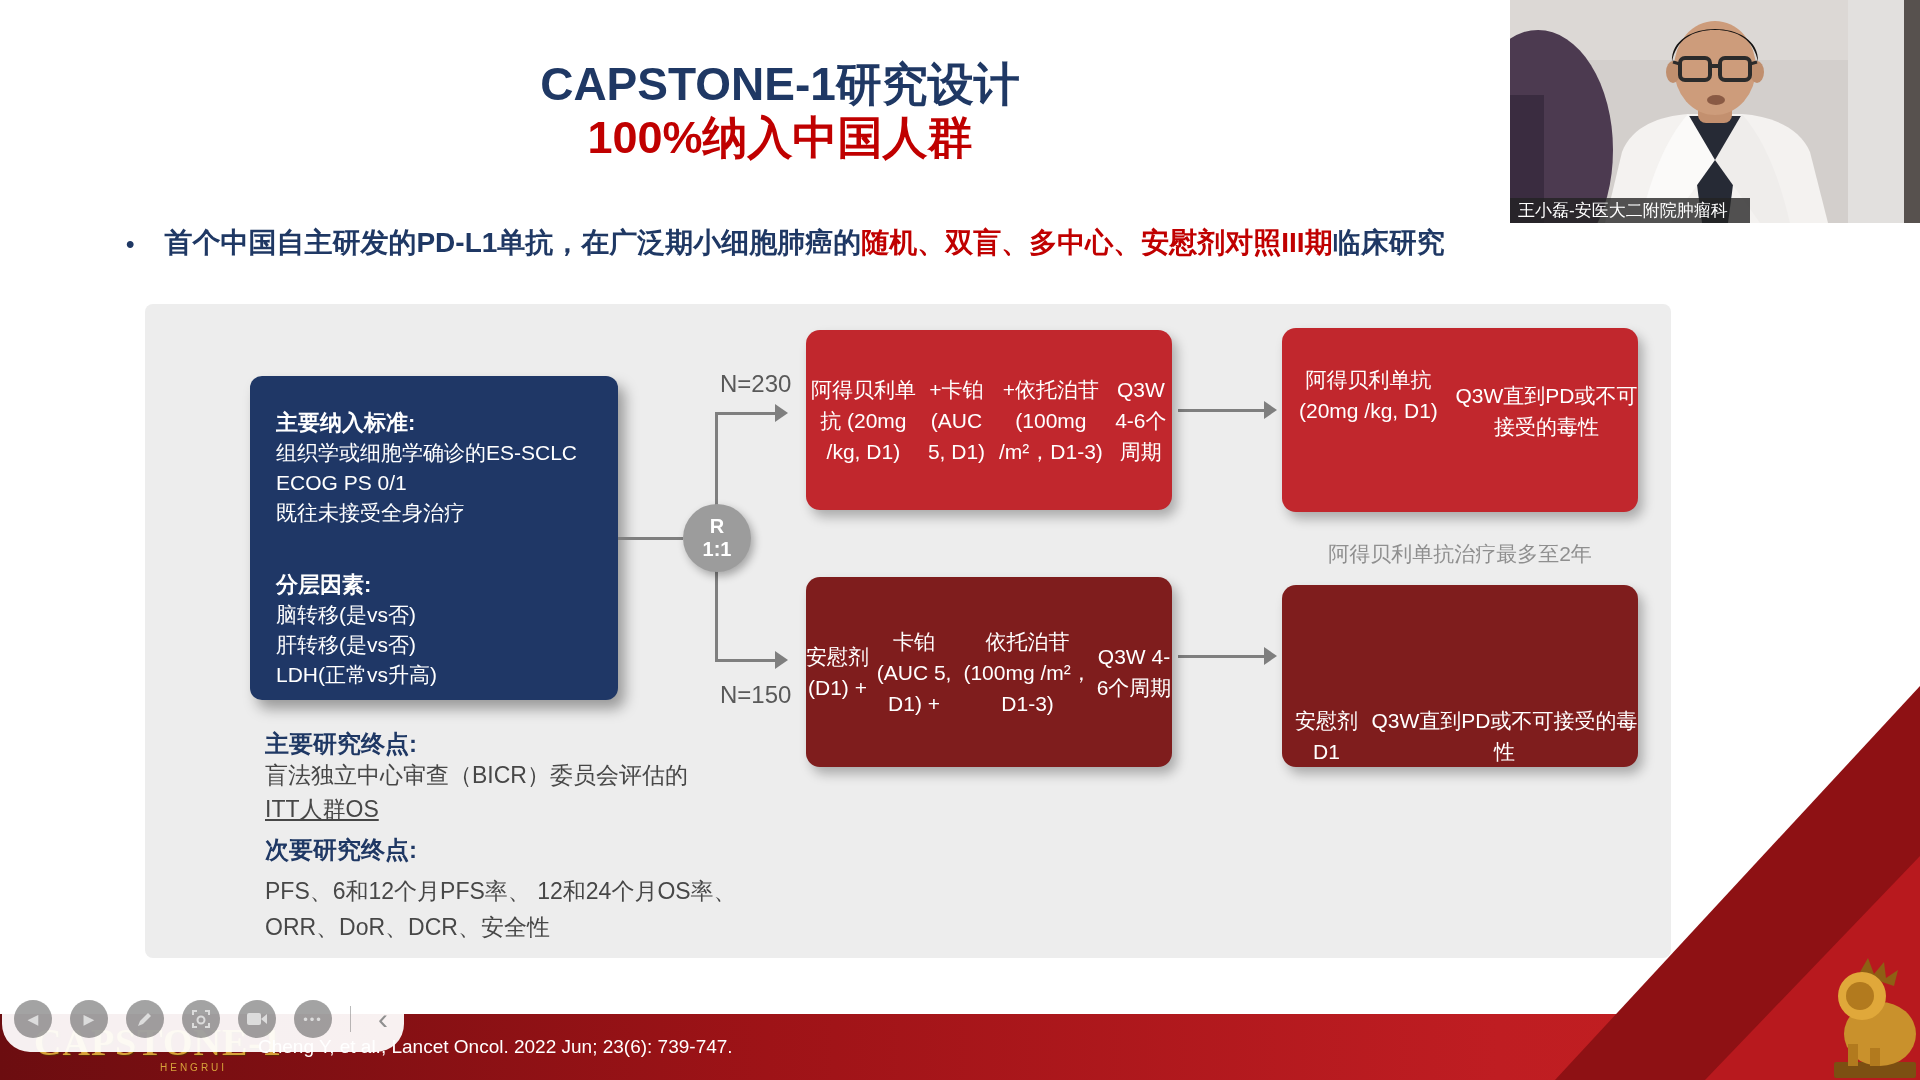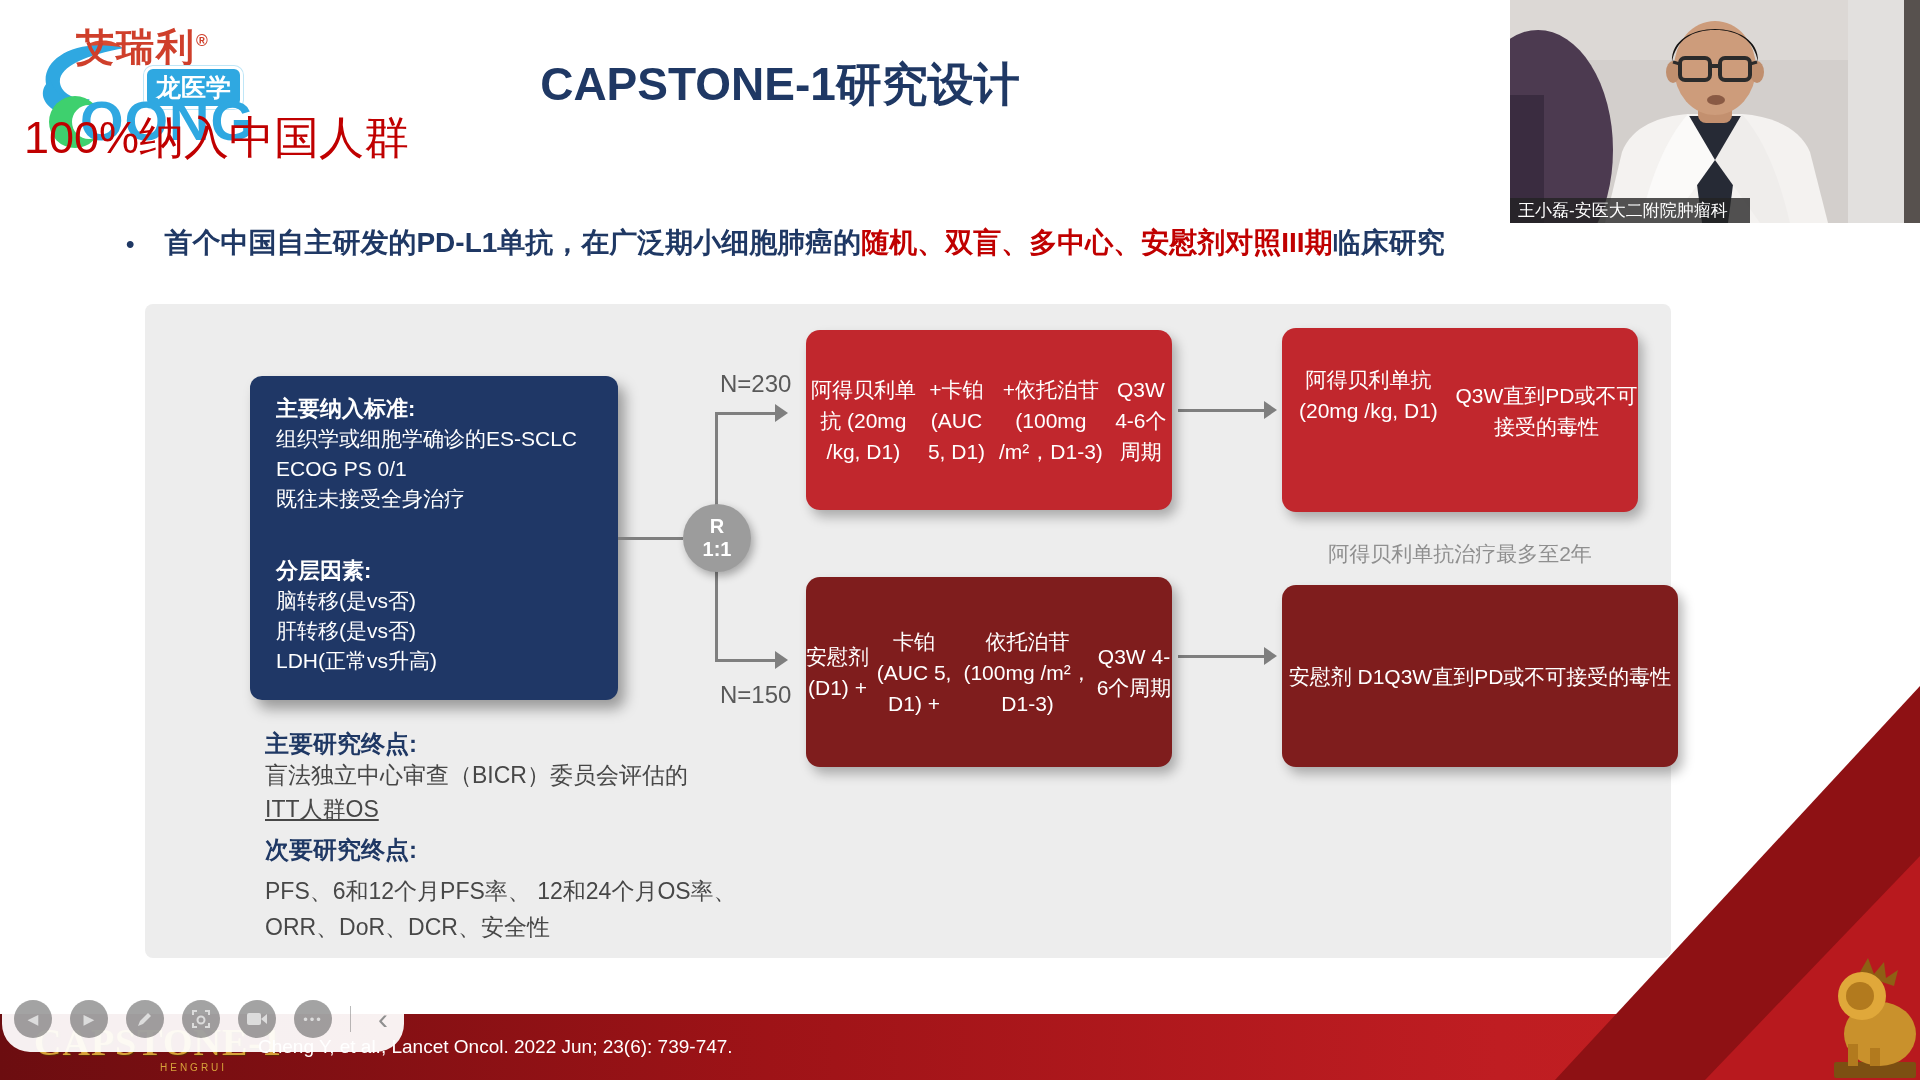--- a/index.html
+++ b/index.html
@@ -11,32 +11,32 @@
   .brand-red{position:absolute;left:62px;top:14px;font-size:38px;font-weight:bold;color:#cf3f2b;letter-spacing:2px;}
   .brand-reg{font-size:16px;vertical-align:super;}
   .brand-badge{position:absolute;left:130px;top:58px;background:#2fa8e1;color:#fff;font-size:25px;font-weight:bold;
                padding:2px 9px;border-radius:9px;border:3px solid #fff;box-shadow:0 0 0 1px #bfe6f7;}
   .brand-oong{position:absolute;left:66px;top:80px;font-size:56px;font-weight:bold;color:#2fa8e1;letter-spacing:1px;}
   .brand-c{position:absolute;left:34px;top:86px;}
   .brand-dragon{position:absolute;left:16px;top:30px;}
 
   
   .title1{position:absolute;left:0;top:54px;width:1560px;text-align:center;font-size:46px;font-weight:bold;color:#1f3864;}
-  .title2{position:absolute;left:0;top:108px;width:1560px;font-size:45px;font-weight:normal;color:#c00000;padding-left:24px;}
+  .title2{position:absolute;left:0;top:108px;width:1560px;text-align:center;font-size:45px;font-weight:bold;color:#c00000;}
 
   
   .bullet-line{position:absolute;left:126px;top:224px;width:1760px;font-size:28px;font-weight:bold;color:#1f3864;}
   .bullet-line .marker{display:inline-block;margin-right:30px;font-size:24px;}
   .seg-red{color:#c00000;}
 
   
   .panel{position:absolute;left:145px;top:304px;width:1526px;height:654px;background:#ededed;border-radius:8px;}
 
   .inclusion{position:absolute;left:250px;top:376px;width:368px;height:324px;background:#1f3766;border-radius:12px;
-             color:#fff;font-size:21px;line-height:30px;padding:18px 14px 0 26px;box-sizing:border-box;
+             color:#fff;font-size:21px;line-height:30px;padding:32px 14px 0 26px;box-sizing:border-box;
              box-shadow:7px 9px 14px rgba(0,0,0,0.35);}
   .inclusion .h{font-weight:bold;font-size:22px;}
   .inclusion .gap{height:42px;}
 
   .rcircle{position:absolute;left:683px;top:504px;width:68px;height:68px;border-radius:50%;background:#9c9c9c;
            color:#fff;font-weight:bold;font-size:20px;line-height:23px;display:flex;flex-direction:column;
            align-items:center;justify-content:center;box-shadow:3px 4px 8px rgba(0,0,0,0.3);}
 
   .line{position:absolute;background:#7f7f7f;}
   .ahead{position:absolute;width:0;height:0;border-left:13px solid #7f7f7f;border-top:9px solid transparent;border-bottom:9px solid transparent;}
@@ -78,38 +78,20 @@
         align-items:center;justify-content:center;font-size:14px;cursor:pointer;flex:0 0 auto;}
   .tdots{font-size:13px;letter-spacing:2px;}
   .tdivider{width:1px;height:26px;background:rgba(120,120,120,0.5);}
   .tchev{width:28px;height:38px;color:#8f8f8f;font-size:30px;display:flex;align-items:center;justify-content:center;cursor:pointer;}
 </style>
 </head>
 <body>
 
 <div class="stage">
 
-  <div class="brand">
-    <div class="brand-dragon">
-      <svg width="110" height="80" viewBox="0 0 110 80">
-        <path d="M58,6 C70,0 86,2 92,10 C80,8 70,12 64,16 Z" fill="#d84a2f"></path>
-        <path d="M95,10 C40,-2 6,26 18,52 C26,66 48,71 60,61 C48,63 32,57 30,45 C28,29 55,17 95,10 Z" fill="#2fa8e1"></path>
-        <path d="M20,42 C9,51 11,64 24,72 L35,59 C28,56 23,50 20,42 Z" fill="#2fa8e1"></path>
-      </svg>
-    </div>
-    <div class="brand-red"><span>艾瑞利</span><span class="brand-reg">®</span></div>
-    <div class="brand-badge">龙医学</div>
-    <div class="brand-c">
-      <svg width="54" height="56" viewBox="0 0 54 56">
-        <circle cx="27" cy="28" r="26" fill="#3ed06e"></circle>
-        <circle cx="41" cy="28" r="17" fill="#ffffff"></circle>
-      </svg>
-    </div>
-    <div class="brand-oong">OONG</div>
-  </div>
 
   <div class="title1">CAPSTONE-1研究设计</div>
   <div class="title2">100%纳入中国人群</div>
 
   <div class="bullet-line">
     <span class="marker">•</span><span>首个中国自主研发的PD-L1单抗，在广泛期小细胞肺癌的</span><span class="seg-red">随机、双盲、多中心、安慰剂对照III期</span><span>临床研究</span>
   </div>
 
   <div class="panel"></div>
 
@@ -159,21 +141,21 @@
 
   <div class="note">阿得贝利单抗治疗最多至2年</div>
 
   <div class="arm arm-gray" style="left:806px;top:577px;width:366px;height:190px;">
     <div>安慰剂(D1) +</div>
     <div>卡铂(AUC 5, D1) +</div>
     <div>依托泊苷(100mg /m²，D1-3)</div>
     <div>Q3W 4-6个周期</div>
   </div>
 
-  <div class="arm arm-gray" style="left:1282px;top:585px;width:396px;height:182px;">
+  <div class="arm arm-gray" style="left:1282px;top:585px;width:356px;height:182px;align-items:flex-end;">
     <div>安慰剂 D1</div>
     <div>Q3W直到PD或不可接受的毒性</div>
   </div>
 
   <div class="ep-h" style="top:728px;">主要研究终点:</div>
   <div class="ep-l" style="top:760px;">盲法独立中心审查（BICR）委员会评估的</div>
   <div class="ep-l" style="top:794px;text-decoration:underline;">ITT人群OS</div>
   <div class="ep-h" style="top:834px;">次要研究终点:</div>
   <div class="ep-l" style="top:876px;">PFS、6和12个月PFS率、 12和24个月OS率、</div>
   <div class="ep-l" style="top:912px;">ORR、DoR、DCR、安全性</div>

